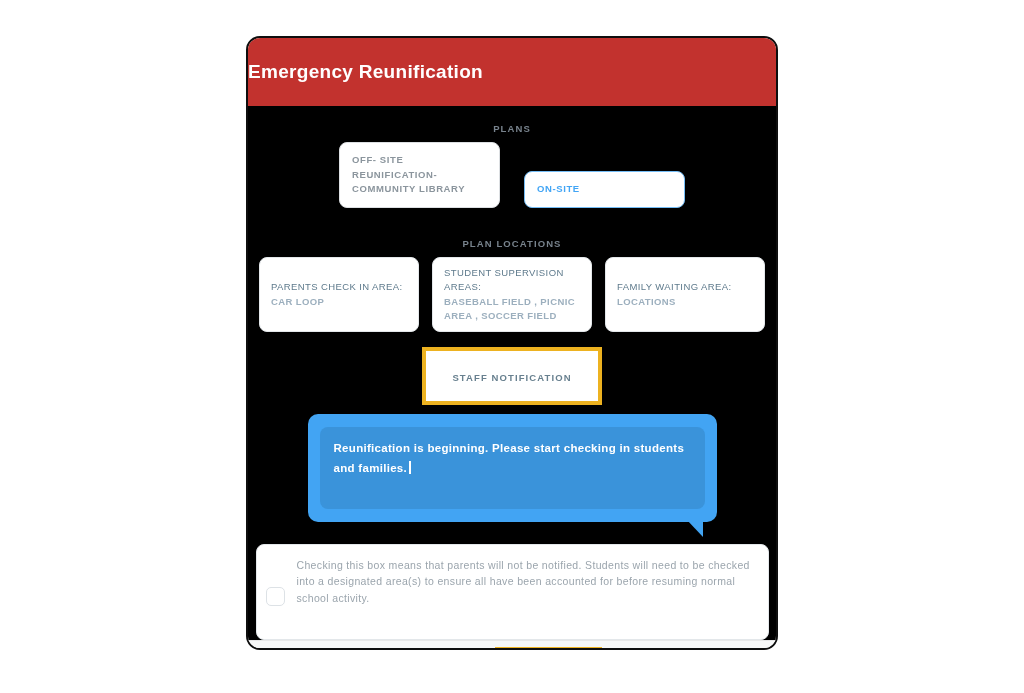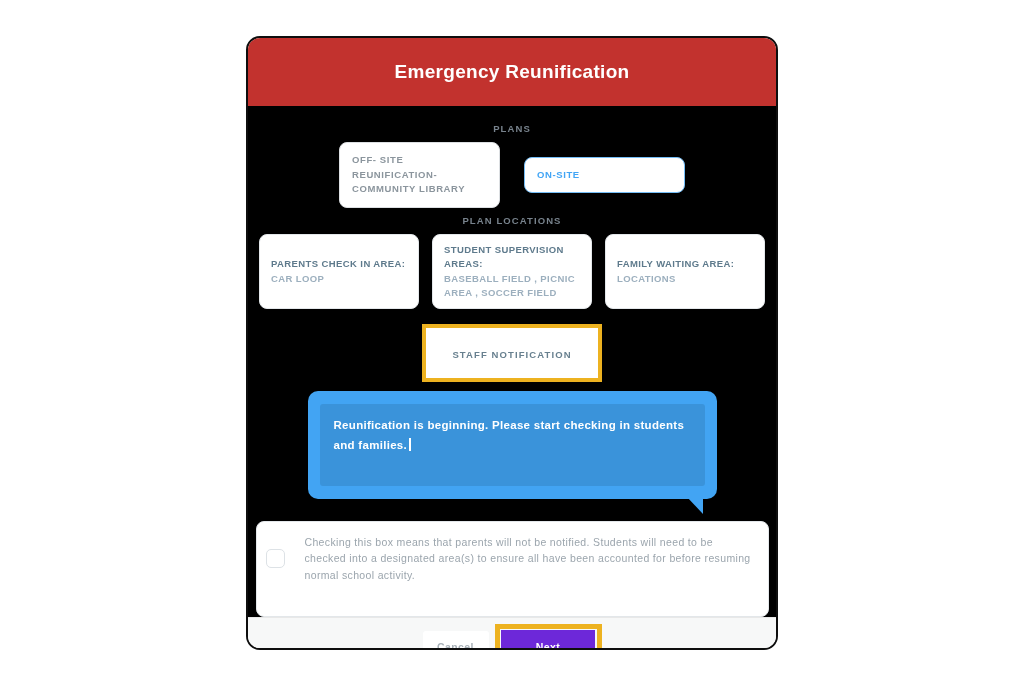--- a/index.html
+++ b/index.html
@@ -19,21 +19,20 @@
     display: flex;
     flex-direction: column;
   }
 
   .modal-header {
     height: 68px;
     flex: 0 0 68px;
     background: #c2322e;
     display: flex;
     align-items: center;
-    justify-content: center;
   }
   .modal-title {
     color: #ffffff;
     font-size: 19px;
     font-weight: bold;
     letter-spacing: 0.3px;
   }
 
   .modal-body {
     flex: 1 1 auto;
@@ -44,27 +43,27 @@
   }
 
   .section-label {
     font-size: 9.5px;
     font-weight: bold;
     letter-spacing: 1.1px;
     color: #78838d;
     text-align: center;
   }
   .plans-label { margin-top: 17px; }
-  .locations-label { margin-top: 7px; }
+  .locations-label { margin-top: 30px; }
 
   .plans-row {
     display: flex;
     gap: 24px;
     margin-top: 8px;
-    align-items: center;
+    align-items: flex-end;
     justify-content: center;
   }
   .plan-btn {
     width: 161px;
     border: 1px solid #dcdfe2;
     border-radius: 8px;
     background: #ffffff;
     text-align: left;
     padding: 10px 12px;
     font-family: "Liberation Sans", sans-serif;
@@ -94,21 +93,21 @@
     border-radius: 8px;
     background: #ffffff;
     padding: 8px 11px;
     display: flex;
     flex-direction: column;
     justify-content: center;
     font-size: 9.5px;
     letter-spacing: 0.4px;
     line-height: 1.5;
   }
-  .card-title { color: #5e7a8c; font-weight: bold; }
+  .card-title { color: #5e7a8c; font-weight: normal; }
   .card-value { color: #9cafbe; font-weight: bold; }
 
   .staff-wrap { margin-top: 15px; }
   .highlight-box {
     border: 4px solid #edb220;
     padding: 16px 26px;
     background: #ffffff;
   }
   .staff-label {
     font-size: 9.5px;
@@ -124,21 +123,21 @@
     width: 409px;
     height: 108px;
     background: #42a4f3;
     border-radius: 10px;
     padding: 13px 12px;
   }
   .bubble-inner {
     width: 100%;
     height: 82px;
     background: #3a93da;
-    border-radius: 3px;
+    border-radius: 8px;
     padding: 11px 14px;
     color: #ffffff;
     font-size: 11.5px;
     font-weight: bold;
     letter-spacing: 0.3px;
     line-height: 1.75;
     cursor: text;
   }
   .cursor {
     display: inline-block;
@@ -169,22 +168,22 @@
   .drill-heading {
     text-align: center;
     font-size: 10.5px;
     font-weight: bold;
     letter-spacing: 1px;
     color: #6d8495;
     margin-bottom: 9px;
   }
   .drill-row {
     display: flex;
-    align-items: center;
-    gap: 20px;
+    align-items: flex-end;
+    gap: 12px;
   }
   .checkbox {
     flex: 0 0 19px;
     width: 19px; height: 19px;
     border: 1.5px solid #dde2e6;
     border-radius: 5px;
     background: #ffffff;
     cursor: pointer;
   }
   .drill-desc {

